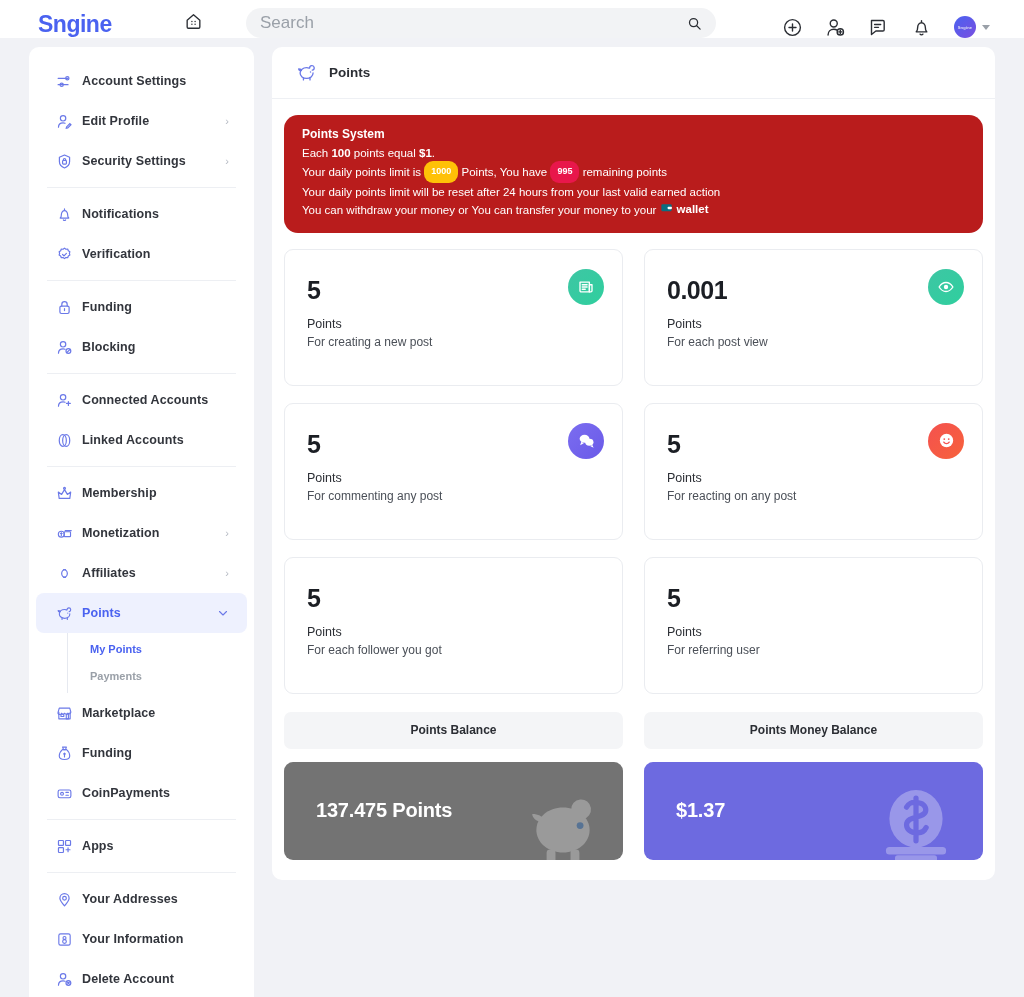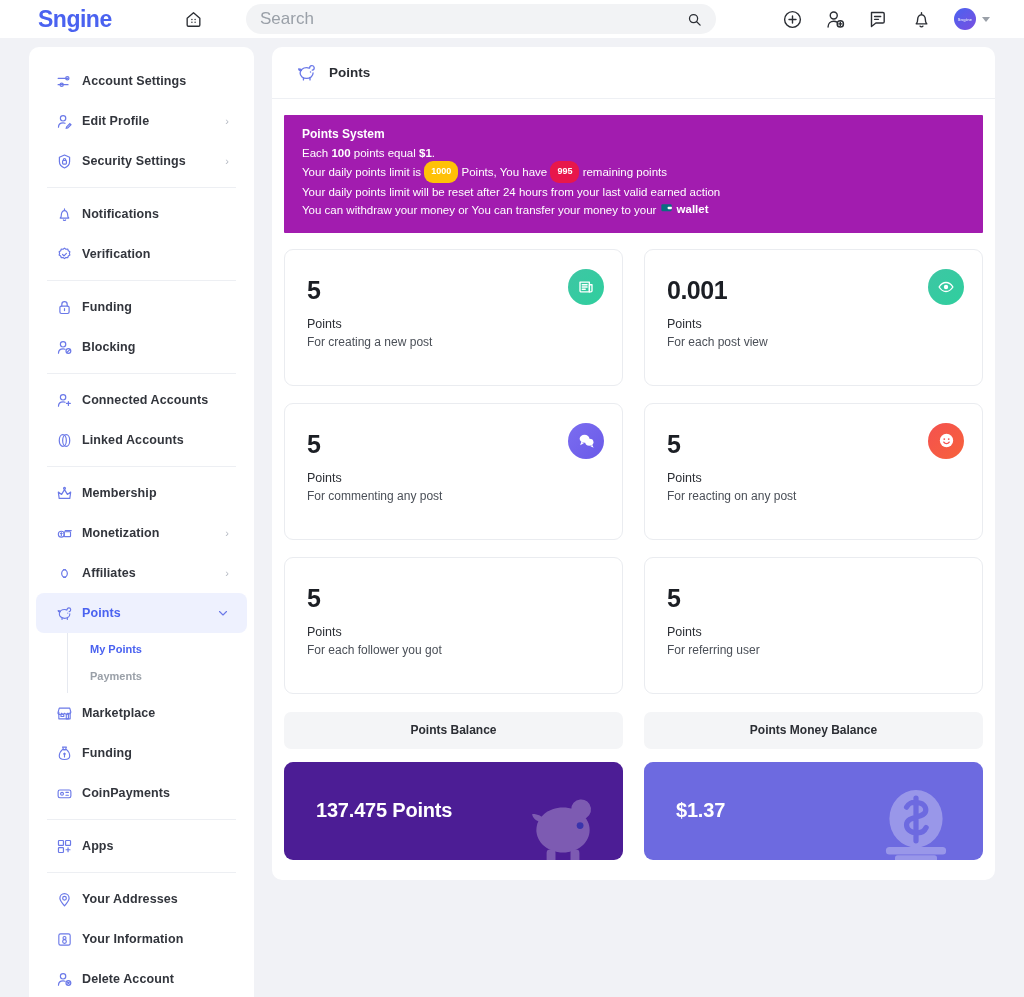--- a/index.html
+++ b/index.html
@@ -6,21 +6,21 @@
   html, body {
     width: 1024px; height: 997px;
     background: #f1f2f6;
     font-family: "Liberation Sans", sans-serif;
     overflow: hidden;
   }
 
   
   .topbar {
     height: 38px; background: #ffffff;
-    display: flex; align-items: center;
+    display: flex; align-items: flex-end;
     padding: 0 16px;
     position: relative;
   }
   .logo {
     width: 160px;
     font-size: 23px; font-weight: bold;
     color: #4a62f0; letter-spacing: -0.5px;
     padding-left: 22px;
   }
   .home-btn {
@@ -111,21 +111,21 @@
     height: 52px; display:flex; align-items:center;
     padding: 0 24px; border-bottom: 1px solid #eef0f4;
   }
   .main-head .ico { margin-right: 12px; display:flex; align-items:center; }
   .main-title { font-size: 13.5px; font-weight: bold; color: #2b2e34; }
 
   .main-body { padding: 16px 12px 0 12px; }
 
   
   .banner {
-    background: #a21caf; border-radius: 1px;
+    background: #b91c1c; border-radius: 14px;
     margin: 0 0 16px 0;
     padding: 12px 18px 14px 18px;
     color: #fff;
   }
   .banner-title { font-size: 12px; font-weight: bold; margin-bottom: 4px; }
   .banner-line { font-size: 11.5px; line-height: 17px; }
   .banner-line b { font-weight: bold; }
   .pill {
     display: inline-block; border-radius: 9px;
     font-size: 9px; font-weight: bold; color: #fff;
@@ -170,21 +170,21 @@
   .bal-head {
     background: #f4f5f7; border-radius: 7px;
     height: 37px; display:flex; align-items:center; justify-content:center;
     font-size: 12px; font-weight: bold; color: #2b2e34;
   }
   .bal-card {
     margin-top: 13px; height: 98px; border-radius: 9px;
     display:flex; align-items:center;
     padding-left: 32px; position: relative; overflow: hidden;
   }
-  .bal-blue { background: #4c1d95; }
+  .bal-blue { background: #737373; }
   .bal-violet { background: #6d6ae0; }
   .bal-value { font-size: 20px; font-weight: bold; color: #fff; z-index:2; letter-spacing:-0.2px;}
   .bal-art { position:absolute; right: 14px; bottom: -14px; opacity: 0.28; }
   .bal-art.v2 { right: 20px; bottom: -10px; opacity: 0.30; }
 </style>
 </head>
 <body>
 
 <div class="topbar">
   <div class="logo">Sngine</div>

